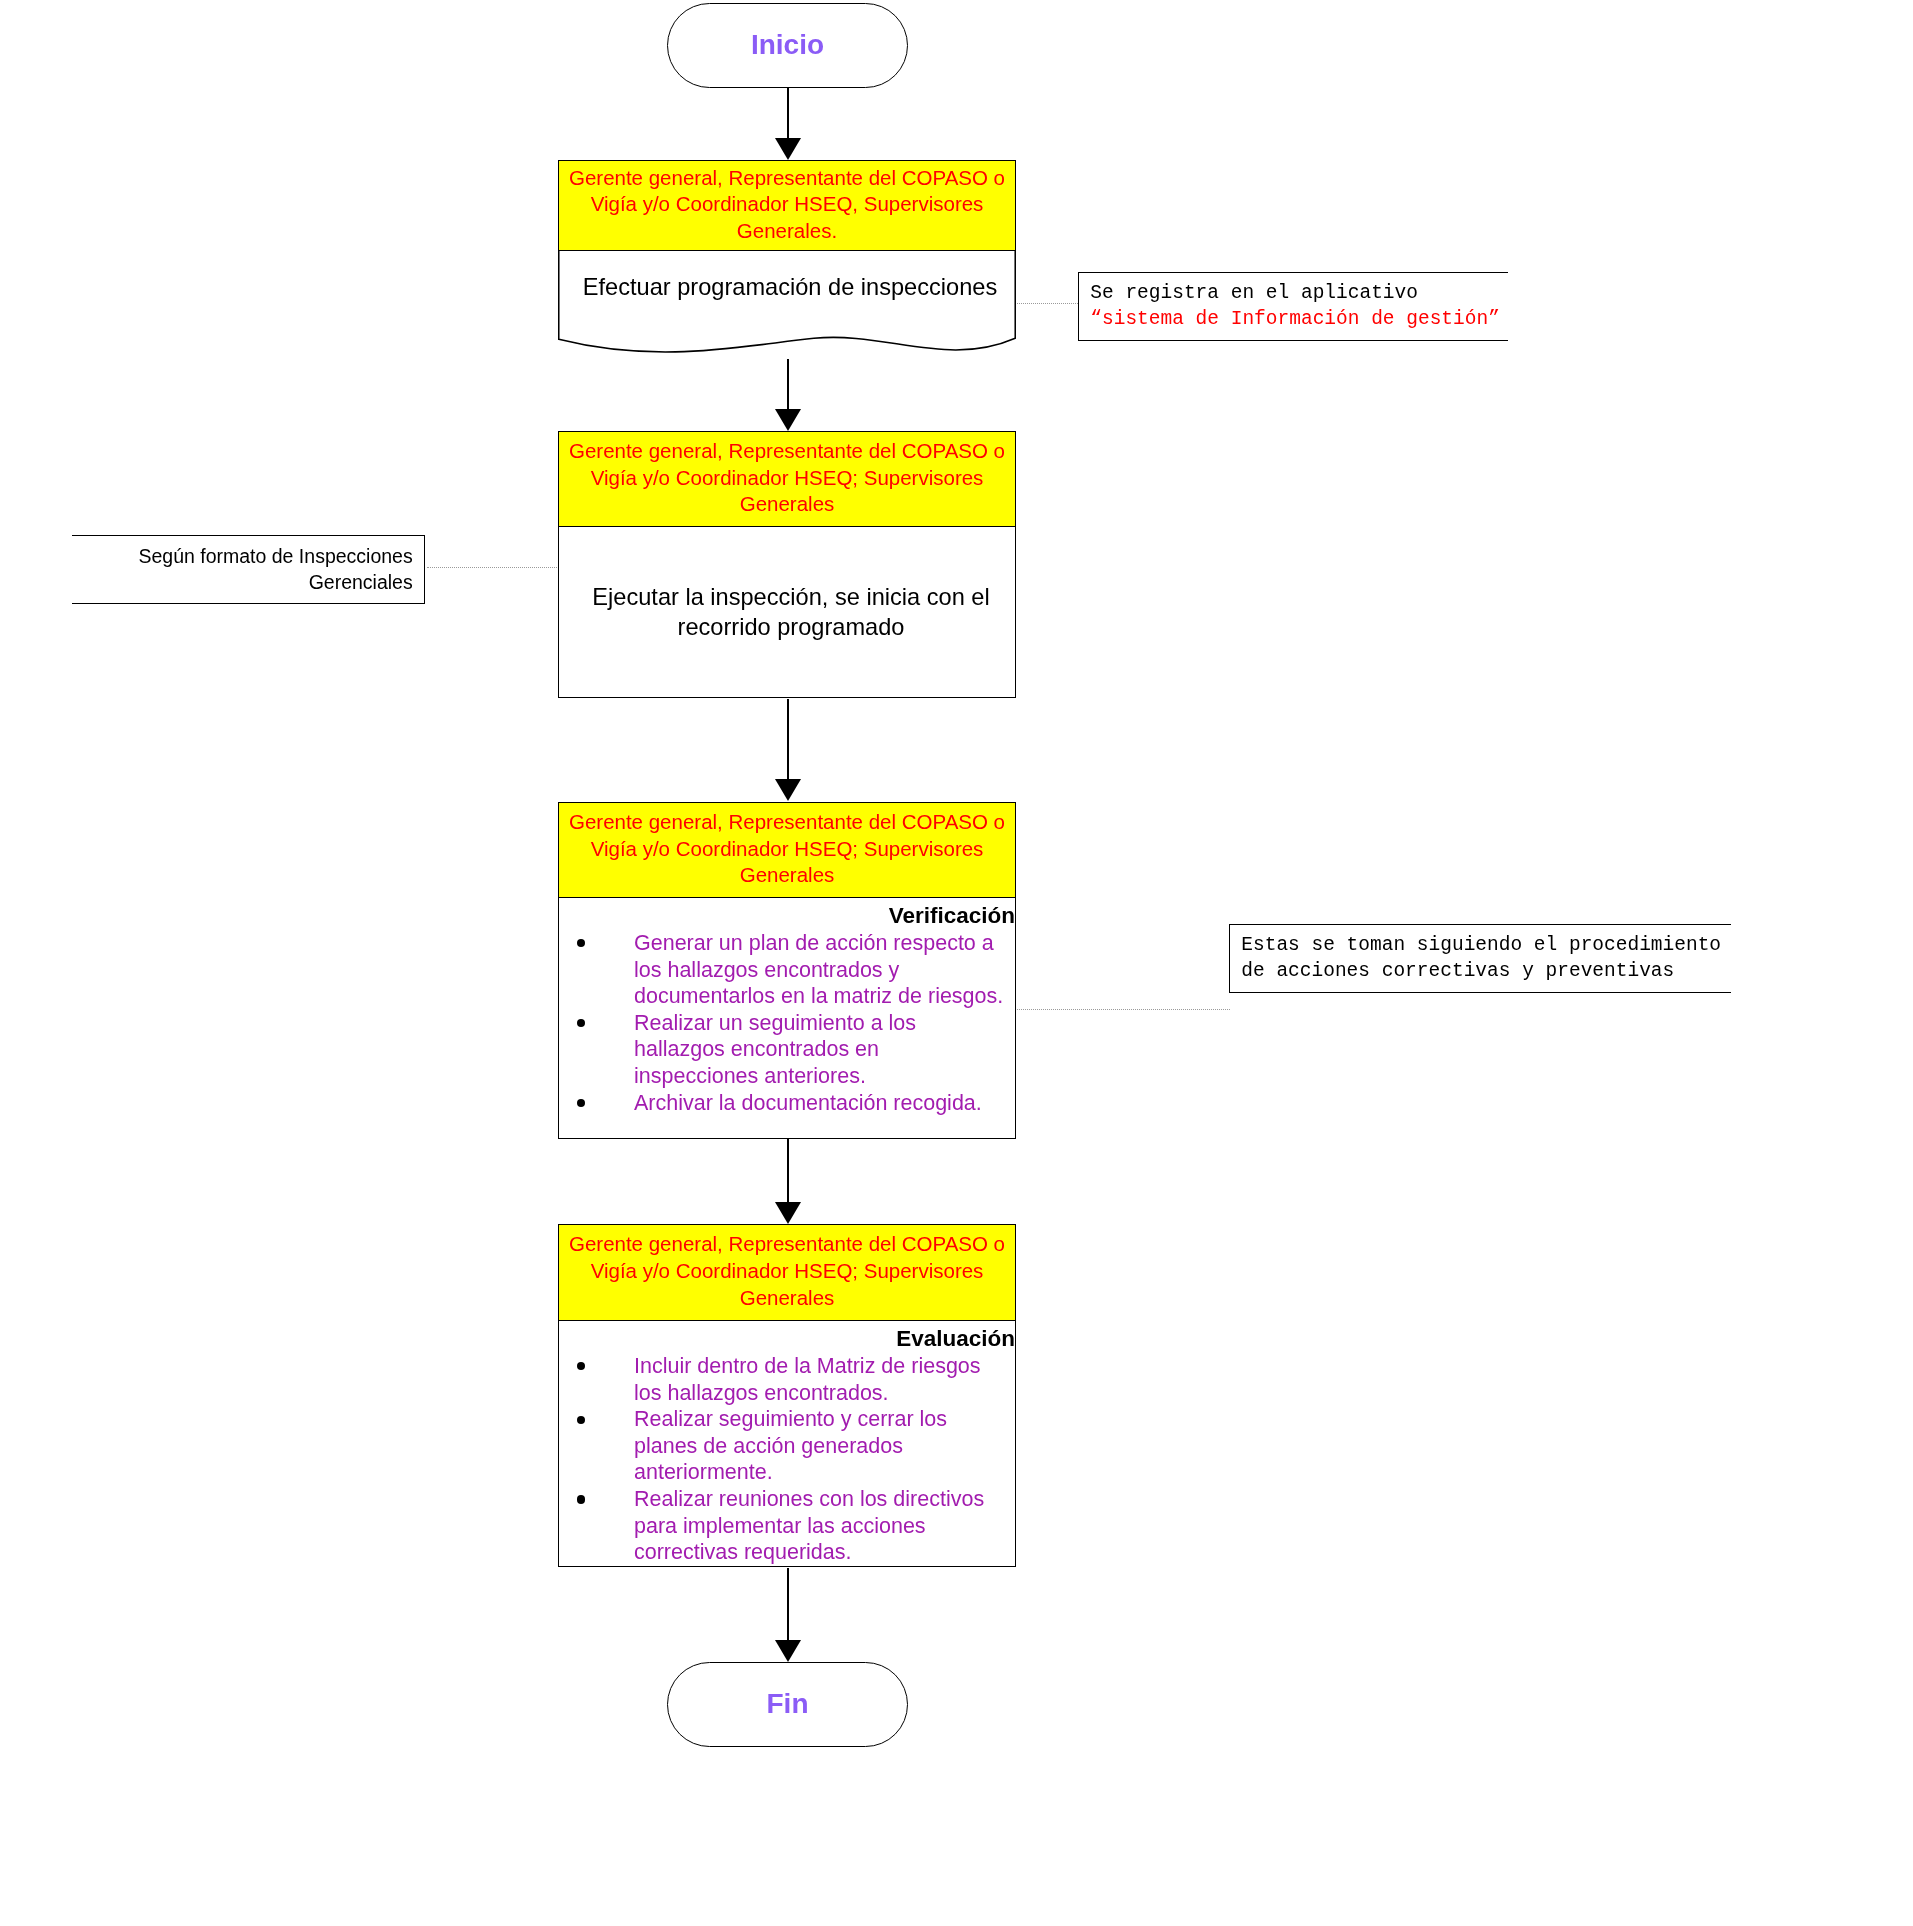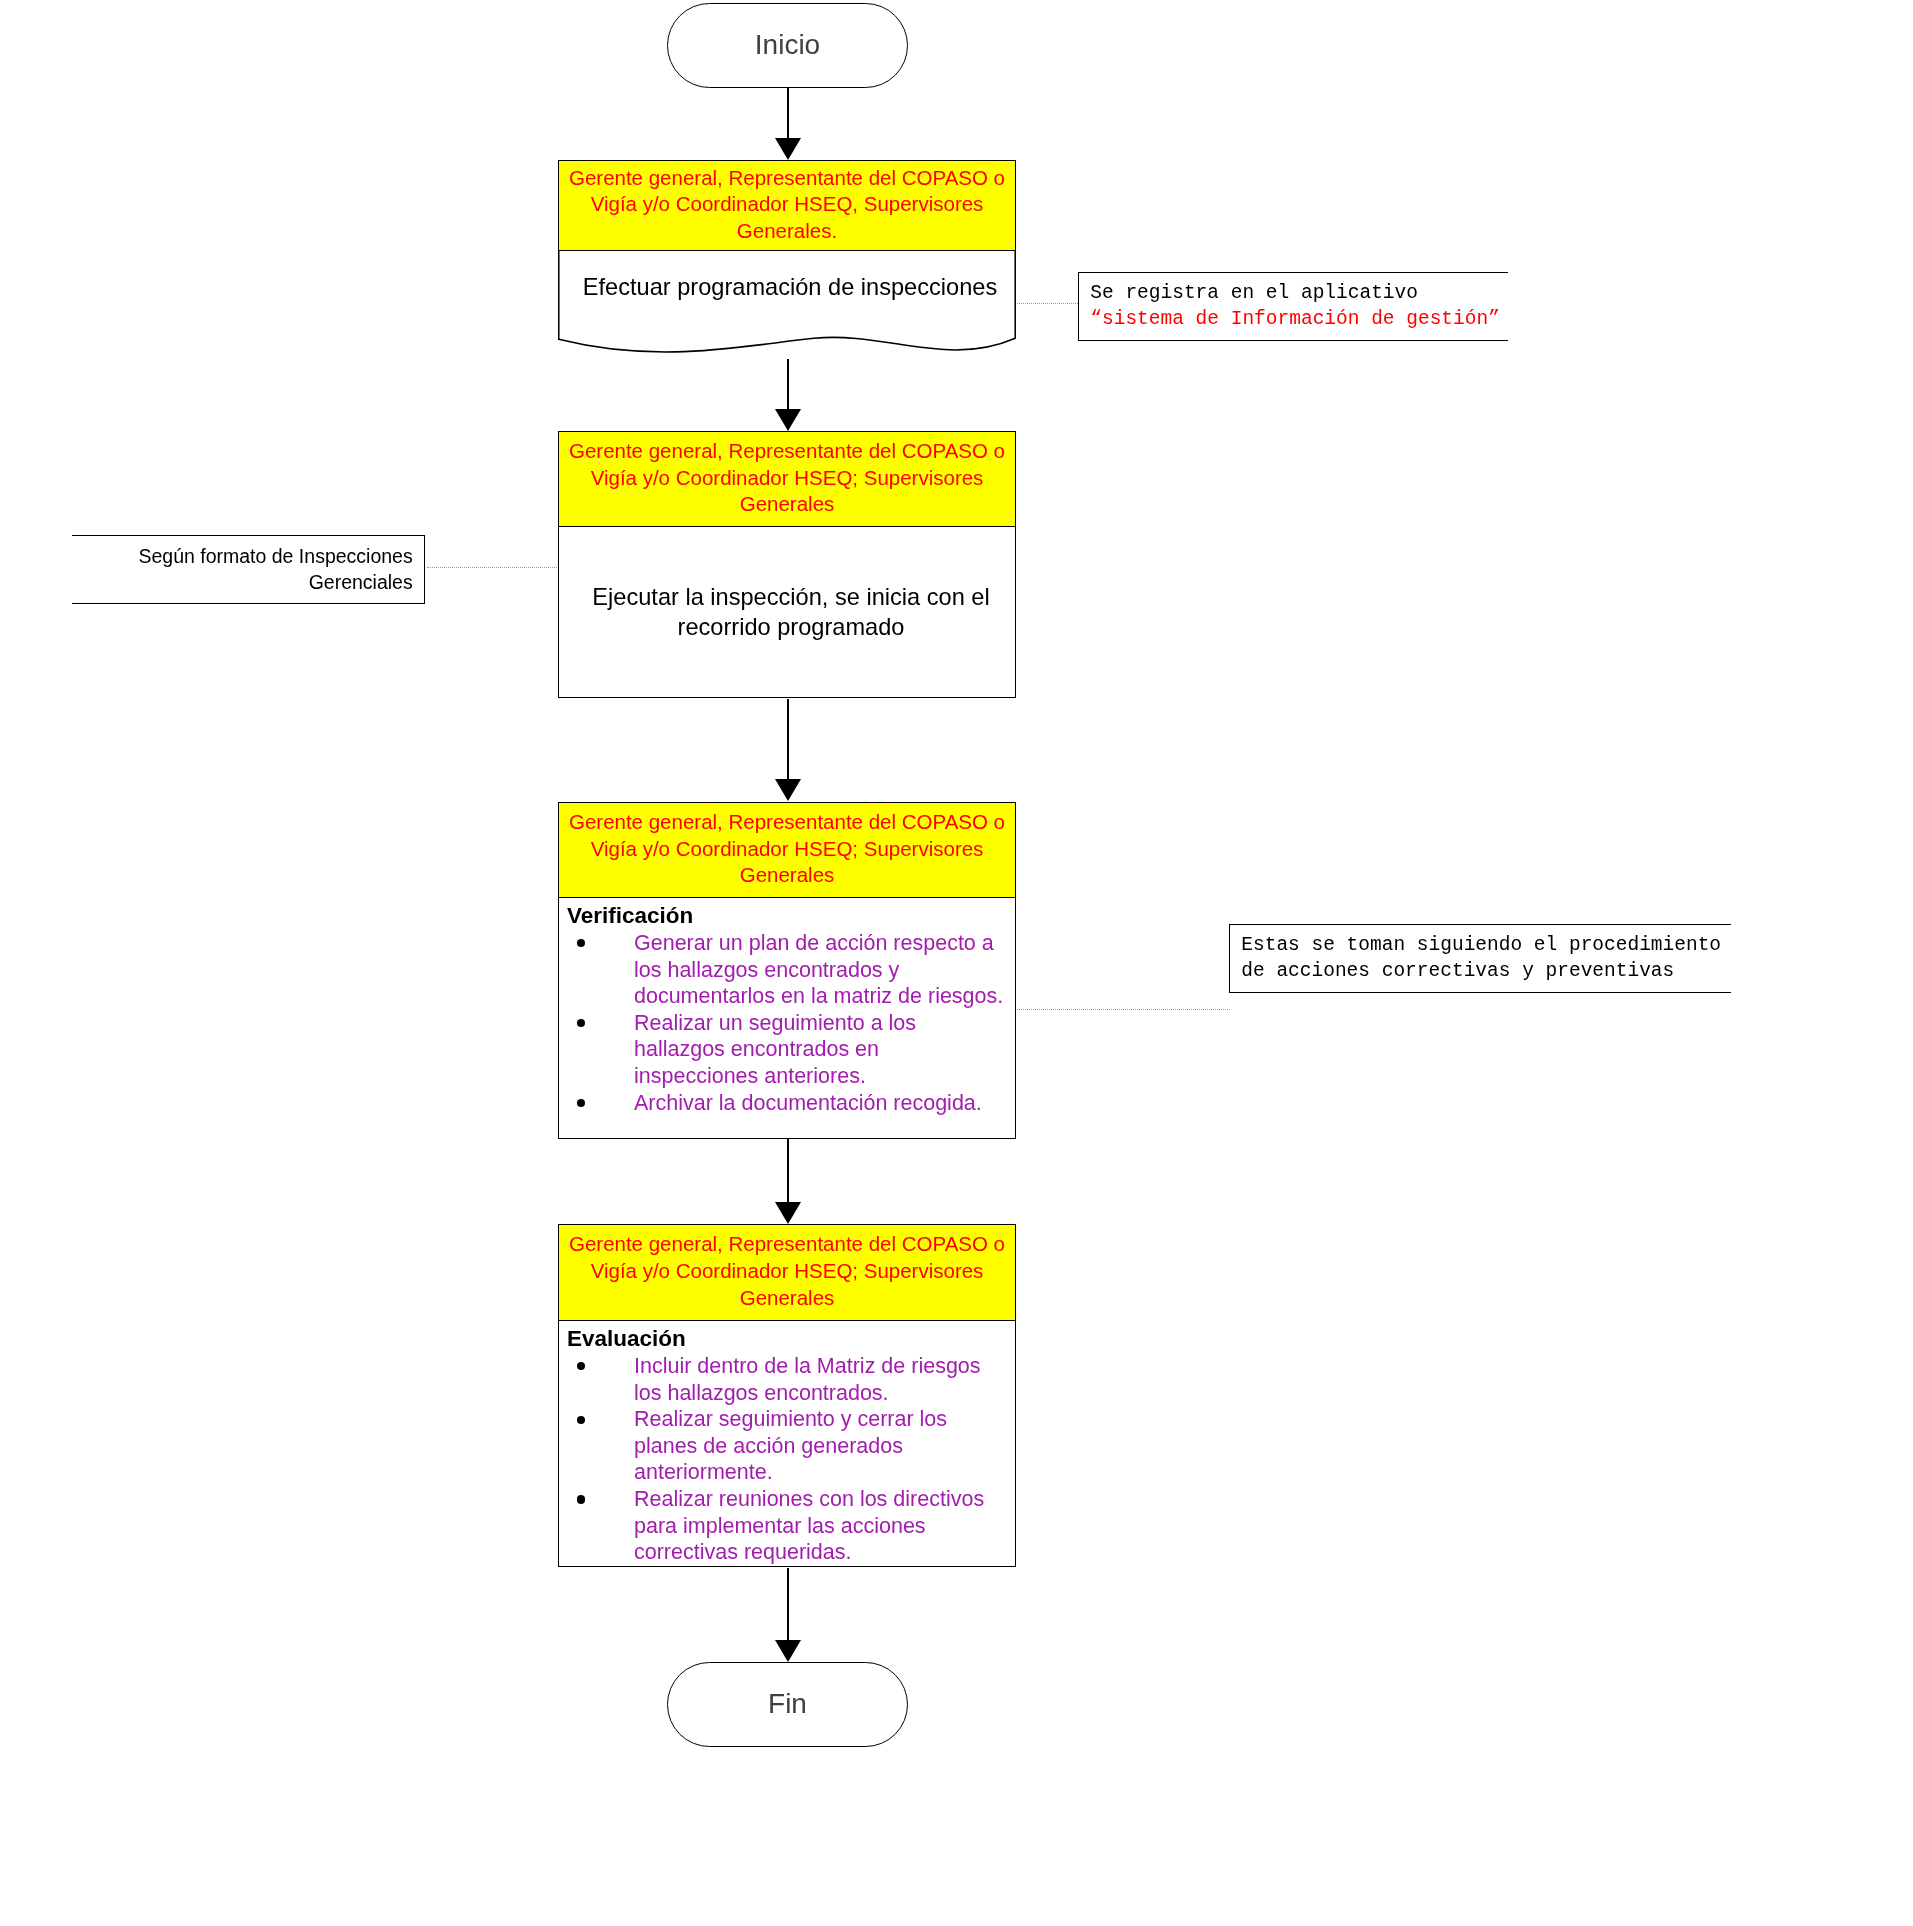--- a/index.html
+++ b/index.html
@@ -25,22 +25,23 @@
     box-sizing: border-box;
     border: 1.5px solid #000000;
     border-radius: 5122px;
     background: #ffffff;
     display: flex;
     align-items: center;
     justify-content: center;
   }
   .terminator .term-label {
     font-size: 28px;
-    color: #404040;
+    color: #8b5cf6;
     line-height: 1.1;
+    font-weight: bold;
   }
 
   
   .proc-box {
     position: absolute;
     box-sizing: border-box;
     background: #ffffff;
   }
   .resp-header {
     position: relative;
@@ -74,21 +75,21 @@
     font-size: 23.6px;
     line-height: 1.28;
     color: #000000;
     text-align: center;
     padding: 0 13.3px;
   }
   .section-title {
     font-size: 22.5px;
     font-weight: bold;
     color: #000000;
-    text-align: left;
+    text-align: right;
     padding-top: 5.1px;
     margin-bottom: 1px;
   }
   ul.bullets {
     list-style: none;
     margin: 0;
     padding: 0 9.2px 0 0;
   }
   ul.bullets li {
     position: relative;

